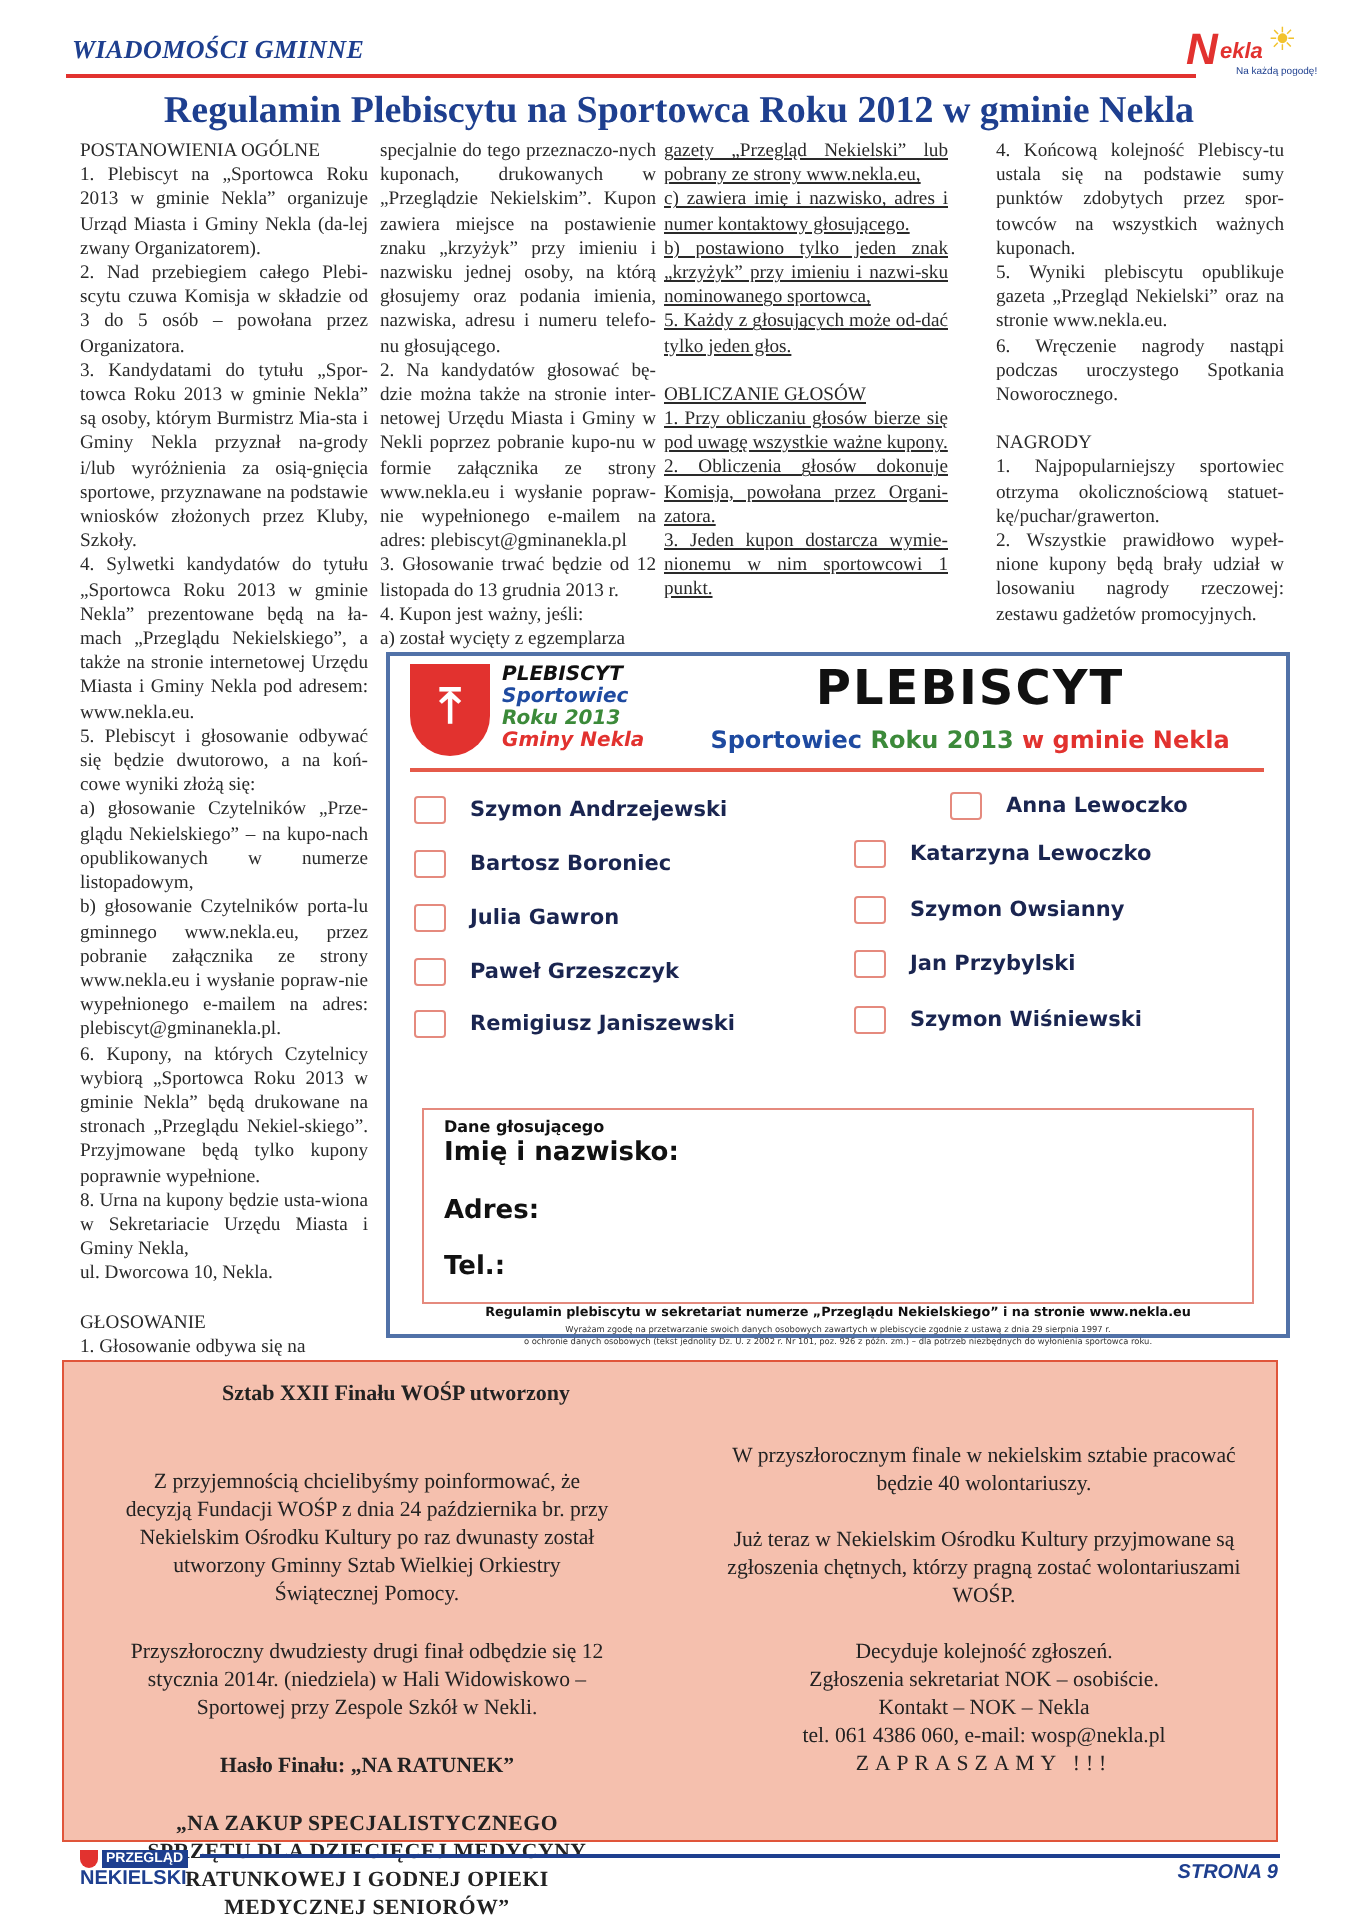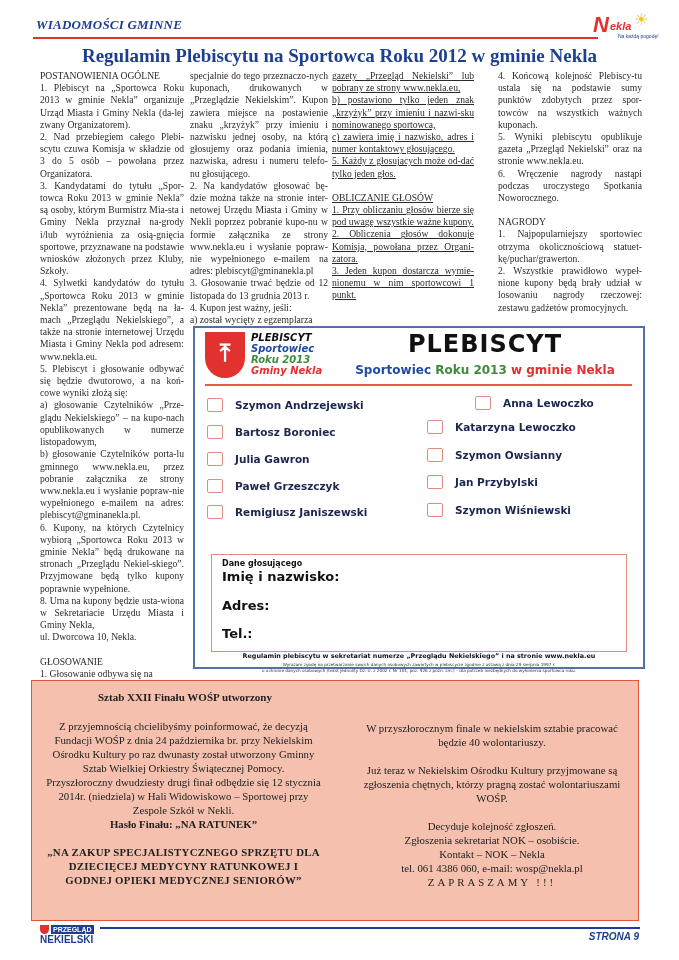--- a/index.html
+++ b/index.html
@@ -33,23 +33,23 @@
   .cand { position:absolute; display:flex; align-items:center; }
   .box { width:14px; height:12px; border:1.5px solid #e58a7e; border-radius:2px; background:#fff; margin-right:12px; }
   .cand-name { font-weight:bold; font-size:10.5px; color:#1a2550; white-space:nowrap; }
   .voter { position:absolute; left:16px; top:226px; width:414px; height:96px; border:1.5px solid #e58a7e; }
   .voter-lbl { position:absolute; left:10px; top:4px; font-weight:bold; font-size:8px; color:#111; }
   .voter-f { position:absolute; left:10px; font-weight:bold; font-size:13px; color:#111; }
   .reg-note { position:absolute; left:0; width:448px; top:325px; text-align:center; font-weight:bold; font-size:6.4px; color:#111; white-space:nowrap; }
   .consent { position:absolute; left:0; width:448px; top:334px; text-align:center; font-size:4.2px; color:#333; line-height:6px; }
 
   .wosp { position:absolute; left:31px; top:680px; width:606px; height:239px; background:#f5c0ae; border:1.5px solid #e0553a; }
-  .wosp-title { position:absolute; left:3px; width:300px; top:10px; text-align:center; font-weight:bold; font-size:11px; color:#222; }
+  .wosp-title { position:absolute; left:16px; width:300px; top:10px; text-align:center; font-weight:bold; font-size:11px; color:#222; }
   .wosp-left { position:absolute; left:14px; top:38px; width:275px; font-size:10.8px; line-height:14px; color:#222; text-align:center; }
-  .wosp-left p { margin:0; }
+  .wosp-left p { margin:15px; }
   .wosp-left .b { font-weight:bold; }
   .wosp-left .j { font-weight:bold; text-align:center; margin-top:14px; letter-spacing:0.3px; }
   .wosp-right { position:absolute; left:320px; top:40px; width:280px; font-size:10.8px; line-height:14px; color:#222; text-align:center; }
   .wosp-right p { margin:0 0 14px 0; }
   .spaced { letter-spacing:3px; }
 
   .footer-line { position:absolute; left:100px; top:927px; width:540px; height:2px; background:#1e3f8f; }
   .footer-logo { position:absolute; left:40px; top:925px; width:70px; height:26px; }
   .fl-crest { position:absolute; left:0; top:0; width:9px; height:9px; background:#e2322f; border-radius:0 0 5px 5px; }
   .fl-top { position:absolute; left:11px; top:0; background:#1e3f8f; color:#fff; font-family:"Liberation Sans", sans-serif; font-weight:bold; font-size:7px; padding:0 2px; line-height:9px; }
@@ -88,22 +88,22 @@
   </div>
 <div class="col c2" id="col2">
     <p>specjalnie do tego przeznaczo-nych kuponach, drukowanych w „Przeglądzie Nekielskim”. Kupon zawiera miejsce na postawienie znaku „krzyżyk” przy imieniu i nazwisku jednej osoby, na którą głosujemy oraz podania imienia, nazwiska, adresu i numeru telefo-nu głosującego.</p>
     <p>2. Na kandydatów głosować bę-dzie można także na stronie inter-netowej Urzędu Miasta i Gminy w Nekli poprzez pobranie kupo-nu w formie załącznika ze strony www.nekla.eu i wysłanie popraw-nie wypełnionego e-mailem na adres: plebiscyt@gminanekla.pl</p>
     <p>3. Głosowanie trwać będzie od 12 listopada do 13 grudnia 2013 r.</p>
     <p>4. Kupon jest ważny, jeśli:</p>
     <p>a) został wycięty z egzemplarza</p>
   </div>
 <div class="col c3" id="col3">
     <p>gazety „Przegląd Nekielski” lub pobrany ze strony www.nekla.eu,</p>
+    <p>c) zawiera imię i nazwisko, adres i numer kontaktowy głosującego.</p>
     <p>b) postawiono tylko jeden znak „krzyżyk” przy imieniu i nazwi-sku nominowanego sportowca,</p>
-    <p>c) zawiera imię i nazwisko, adres i numer kontaktowy głosującego.</p>
     <p>5. Każdy z głosujących może od-dać tylko jeden głos.</p>
     <div class="gap"></div>
     <p style="text-align: left;">OBLICZANIE GŁOSÓW</p>
     <p>1. Przy obliczaniu głosów bierze się pod uwagę wszystkie ważne kupony.</p>
     <p>2. Obliczenia głosów dokonuje Komisja, powołana przez Organi-zatora.</p>
     <p>3. Jeden kupon dostarcza wymie-nionemu w nim sportowcowi 1 punkt.</p>
   </div>
 <div class="col c4" id="col4">
     <p>4. Końcową kolejność Plebiscy-tu ustala się na podstawie sumy punktów zdobytych przez spor-towców na wszystkich ważnych kuponach.</p>
     <p>5. Wyniki plebiscytu opublikuje gazeta „Przegląd Nekielski” oraz na stronie www.nekla.eu.</p>

